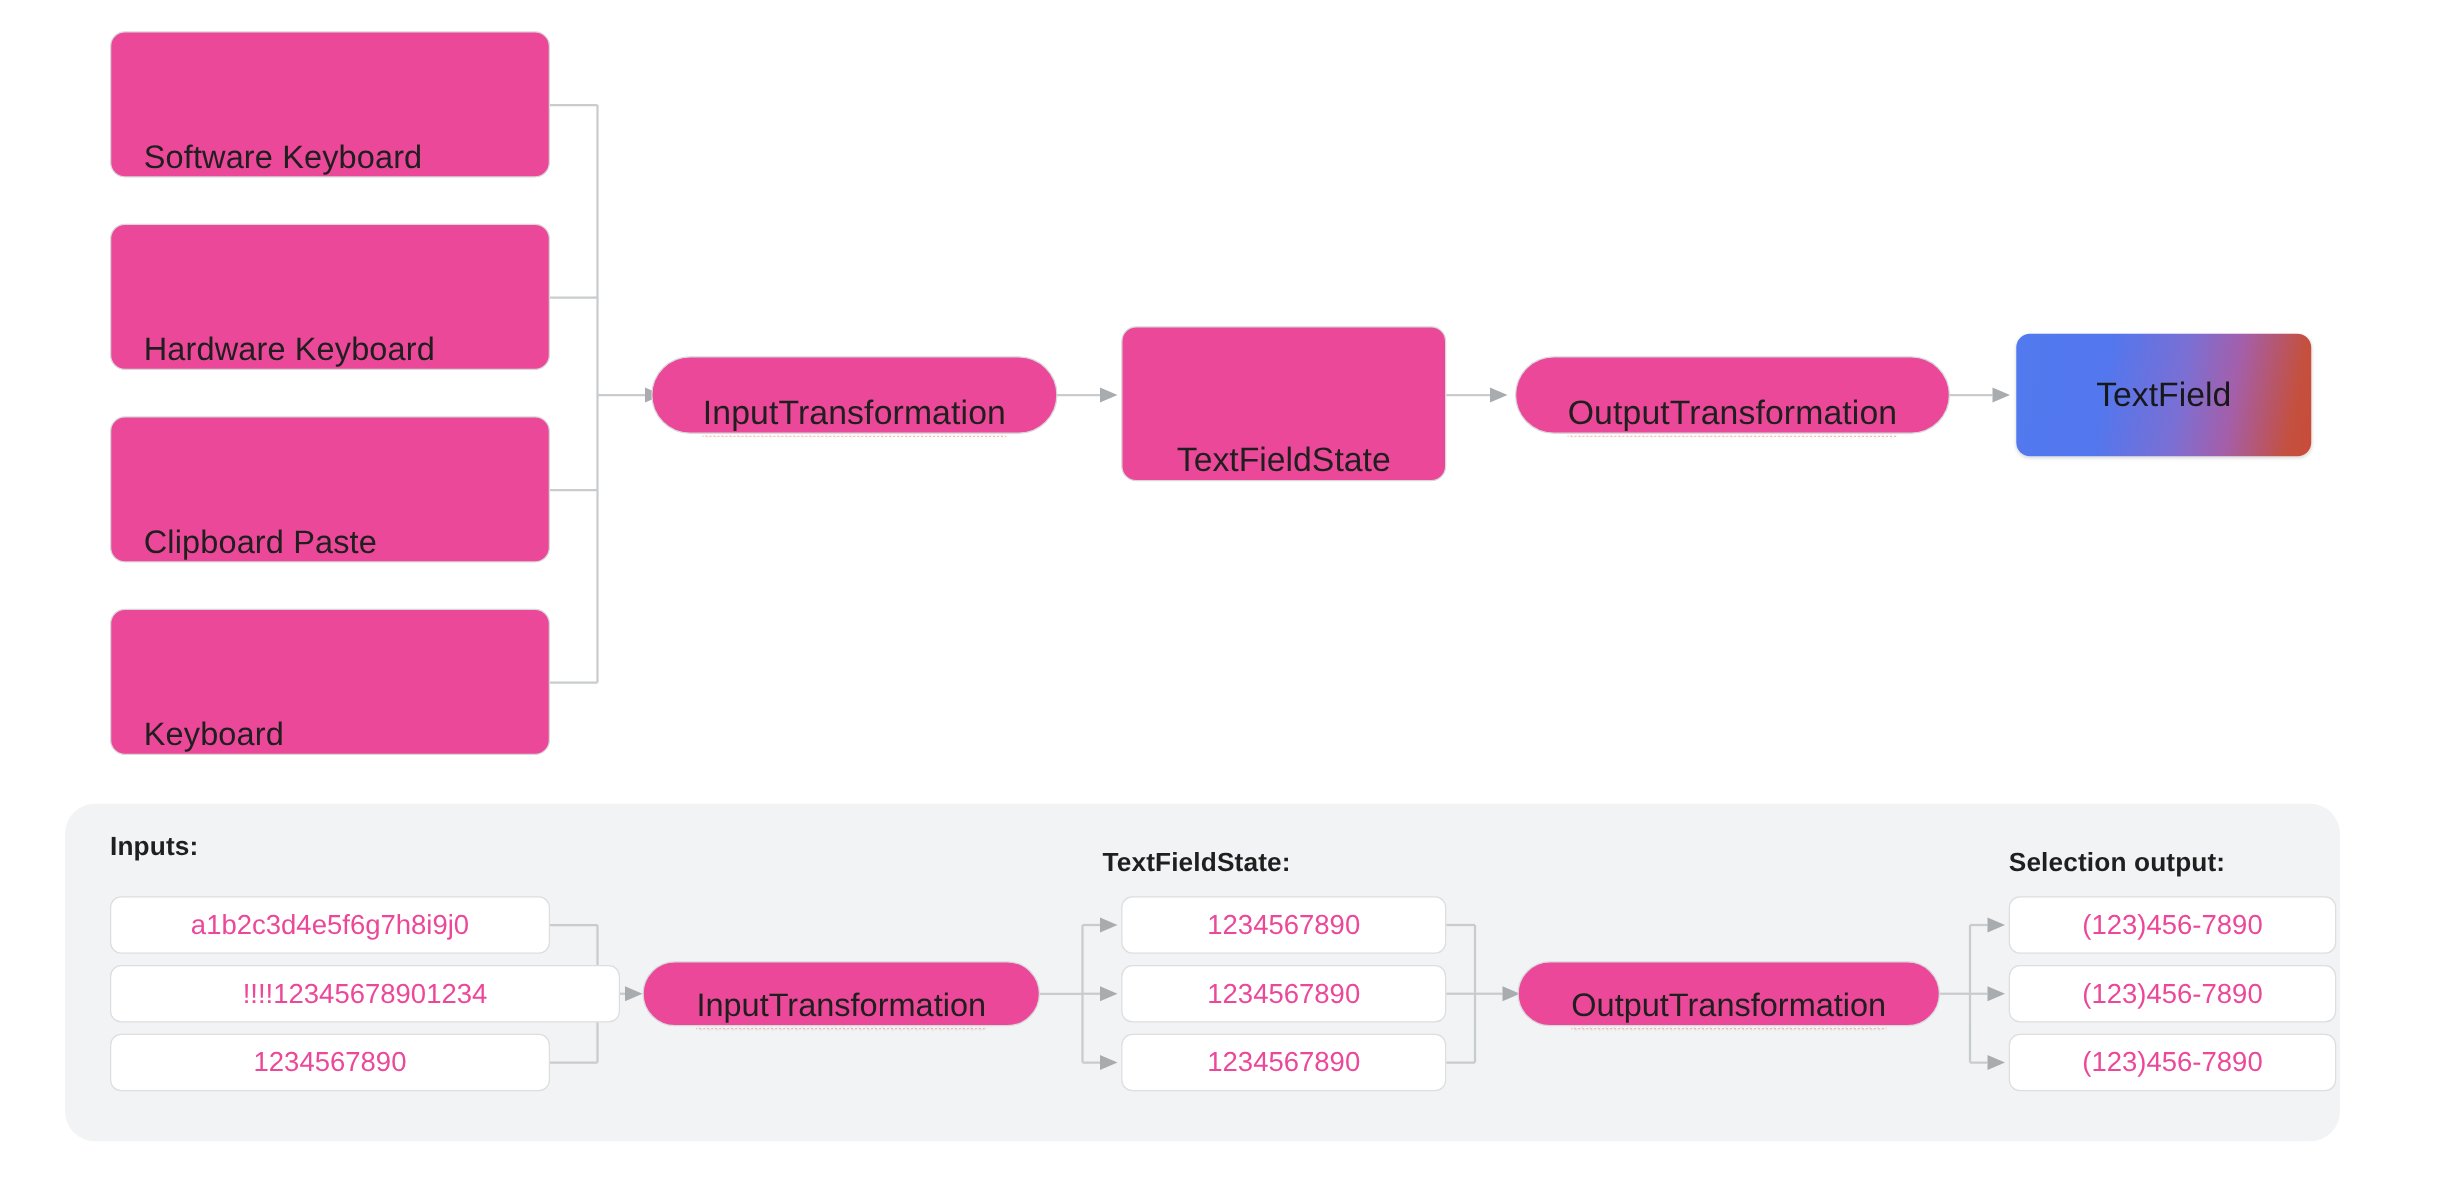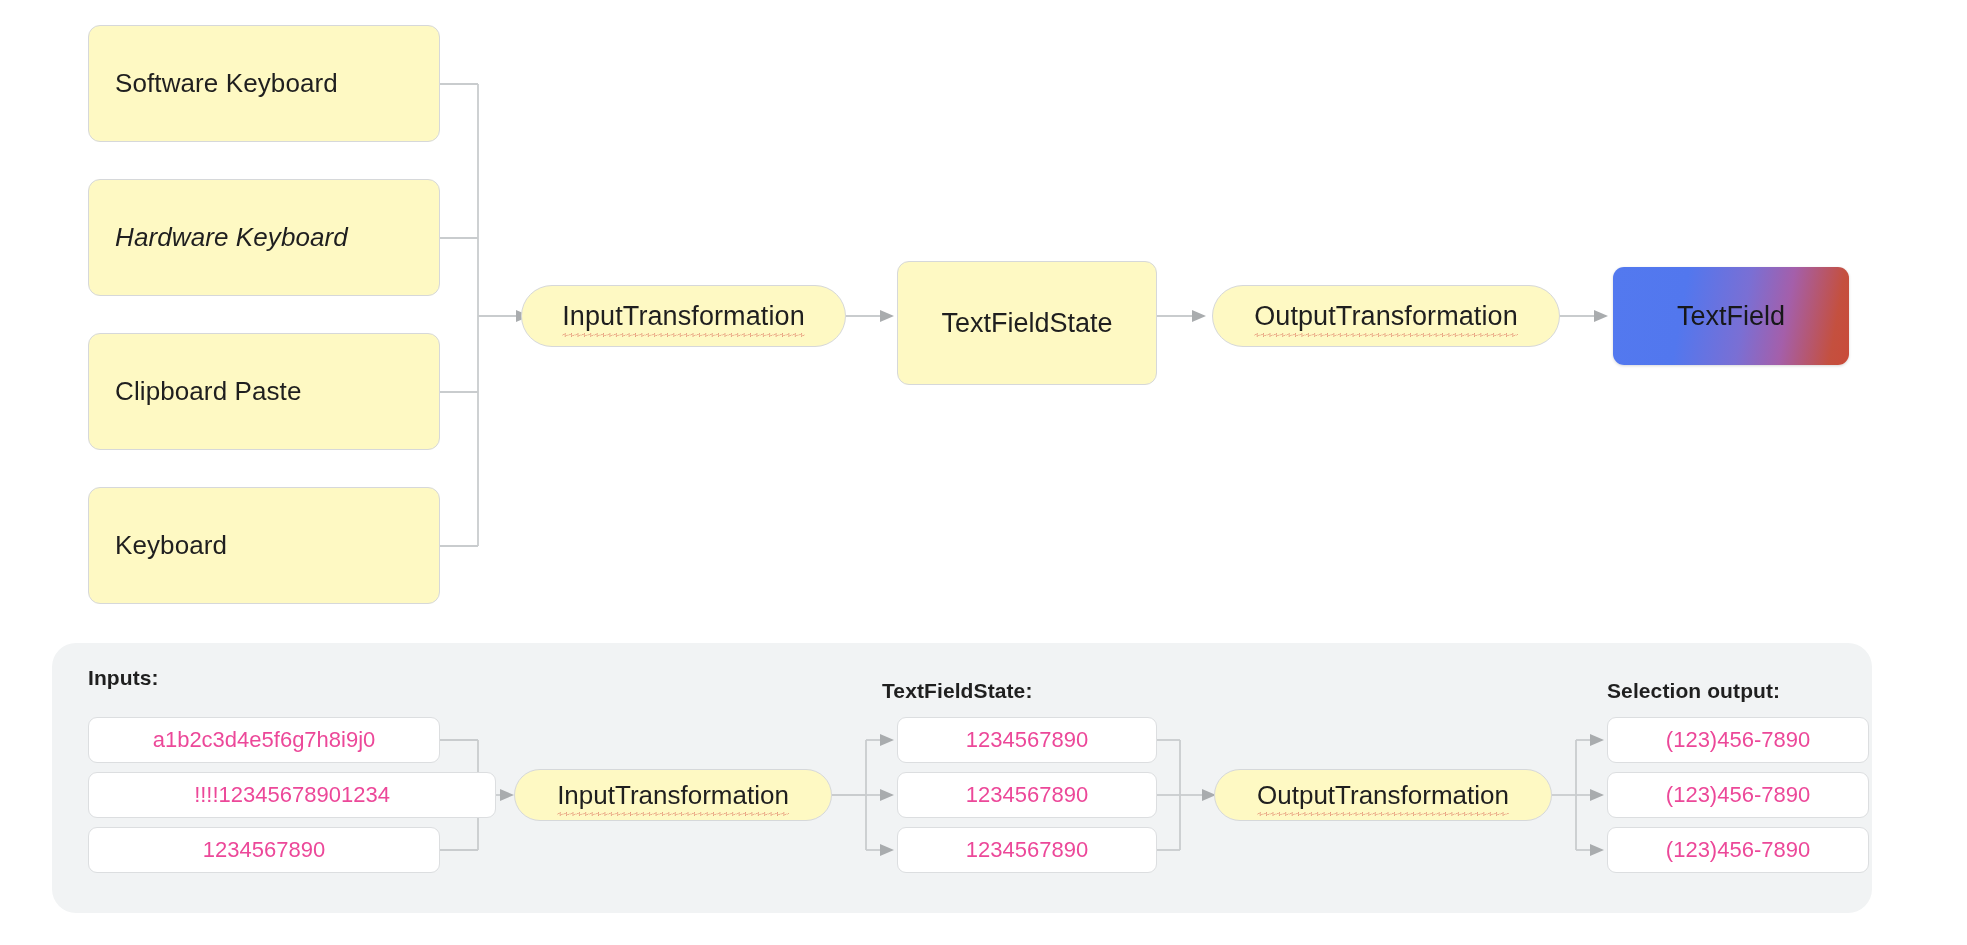--- a/index.html
+++ b/index.html
@@ -17,24 +17,24 @@
     width: 1967px;
     height: 945px;
     background: #ffffff;
     overflow: hidden;
   }
 
   
   .node {
     position: absolute;
     box-sizing: border-box;
-    background: #fef9c3;
+    background: #ec4899;
     border: 1.6px solid #d6d8da;
     display: flex;
-    align-items: center;
+    align-items: flex-end;
     color: #1f1f1f;
   }
   .node.rect   { border-radius: 12px; }
   .node.pill   { border-radius: 999px; }
   .node.center { justify-content: center; }
   .node.left   { justify-content: flex-start; padding-left: 26px; }
 
   
   .src-box {
     width: 352px;
@@ -172,21 +172,21 @@
     <polyline points="1157,316 1192,316"></polyline>
     <polygon points="1192,310 1206,316 1192,322"></polygon>
 
     <polyline points="1559,316 1594,316"></polyline>
     <polygon points="1594,310 1608,316 1594,322"></polygon>
   </svg>
 
   <div class="node rect left src-box" style="left:88px;  top:25px;">
     <span>Software Keyboard</span>
   </div>
-  <div class="node rect left src-box" style="left:88px;  top:179px;font-style:italic;">
+  <div class="node rect left src-box" style="left:88px;  top:179px;">
     <span>Hardware Keyboard</span>
   </div>
   <div class="node rect left src-box" style="left:88px;  top:333px;">
     <span>Clipboard Paste</span>
   </div>
   <div class="node rect left src-box" style="left:88px;  top:487px;">
     <span>Keyboard</span>
   </div>
 
   <div class="node pill center pill-lg" style="left:521px; top:285px; width:325px;">

